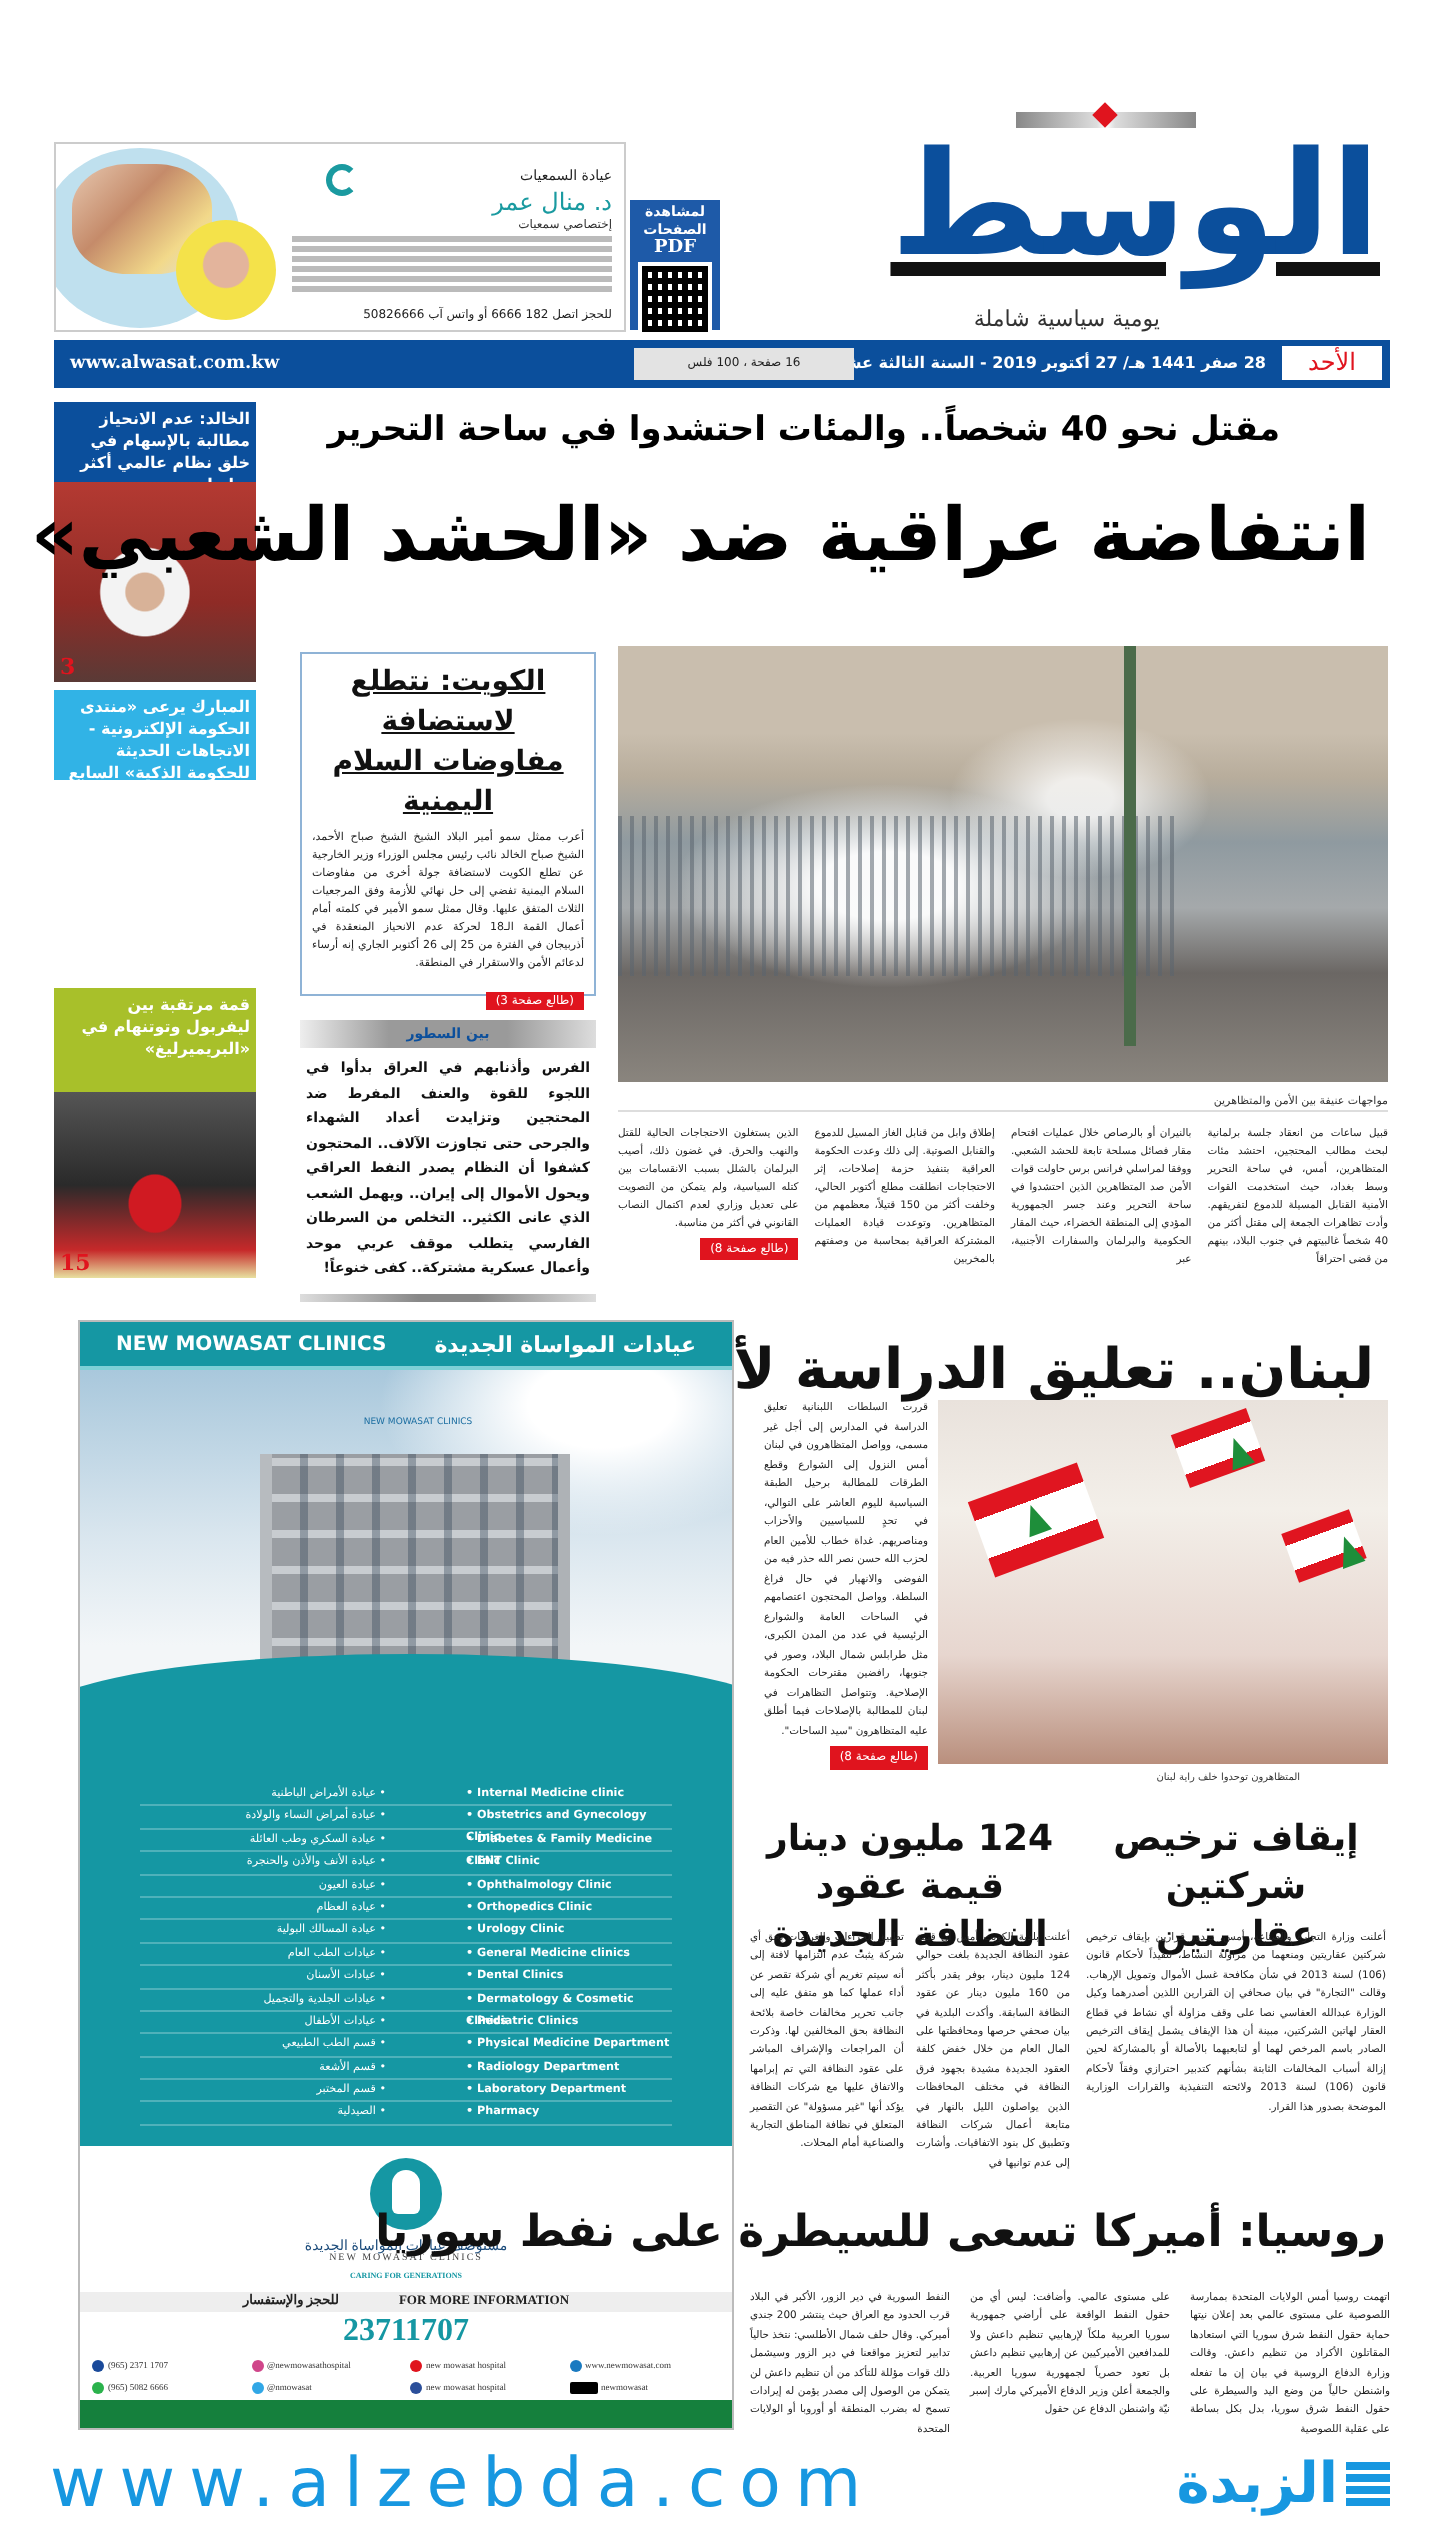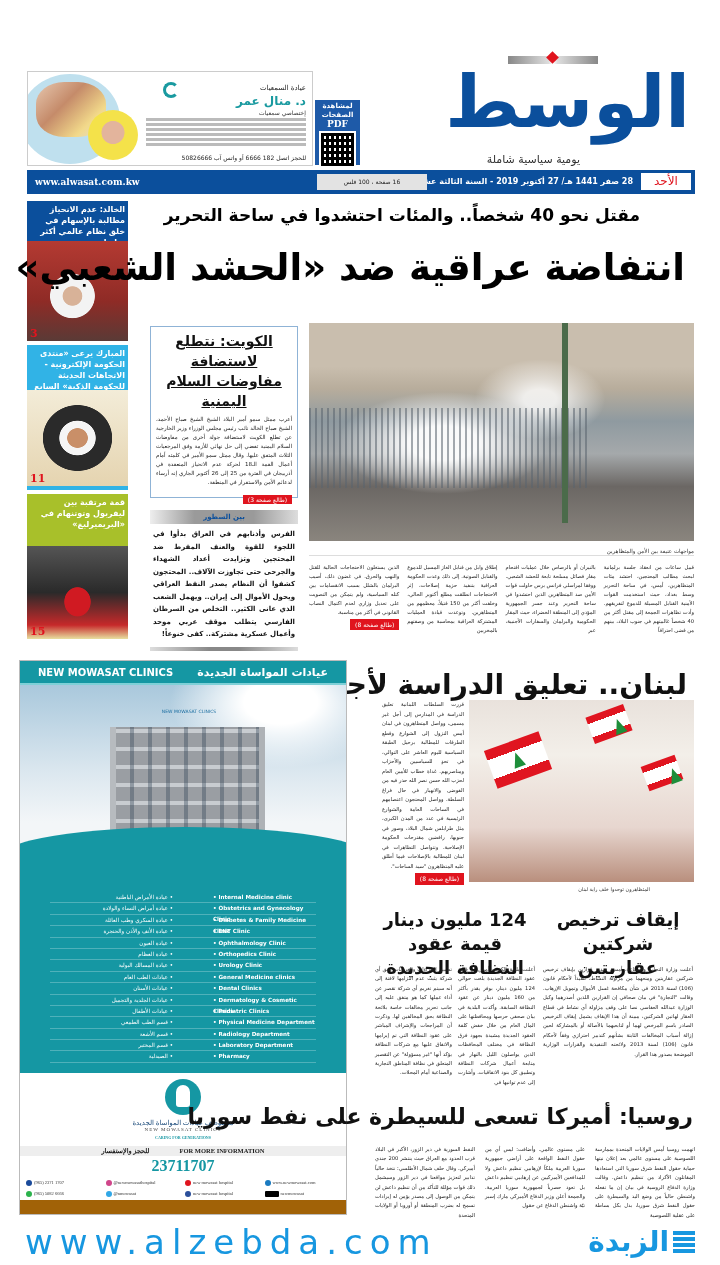--- a/index.html
+++ b/index.html
@@ -2,41 +2,41 @@
 <html><head>
 <meta charset="utf-8">
 <style>
   * { box-sizing: border-box; margin: 0; padding: 0; }
   html, body { width: 720px; height: 1265px; background: #ffffff; overflow: hidden; }
   body { font-family: "DejaVu Sans", sans-serif; color: #111; position: relative; }
   .abs { position: absolute; }
   .rtl { direction: rtl; text-align: right; }
 
   
-  .logo { right: 30px; top: 62px; width: 270px; height: 80px; }
+  .logo { right: 30px; top: 62px; width: 270px; height: 80px; text-decoration: underline; }
   .logo-text { font-family: "DejaVu Sans", sans-serif; font-weight: bold; font-size: 72px; color: #0b4f9c; line-height: 80px; letter-spacing: -3px; text-align: right; }
   .logo-bar { position: absolute; right: 92px; top: -6px; width: 90px; height: 8px; background: linear-gradient(90deg, #888, #ddd 45%, #fff 50%, #ddd 55%, #888); }
   .logo-diamond { position: absolute; right: 133px; top: -9px; width: 9px; height: 9px; background: #e0141e; transform: rotate(45deg); }
   .tagline { right: 140px; top: 153px; font-size: 11px; color: #333; letter-spacing: 3px; }
 
   .pdf-box { left: 315px; top: 100px; width: 45px; height: 65px; border: 2px solid #1e5aa8; background: #1e5aa8; }
   .pdf-label { color: #fff; font-size: 7px; text-align: center; line-height: 9px; font-weight: bold; }
   .qr { margin: 2px auto 0; width: 37px; height: 37px; background: #fff; padding: 2px; }
   .qr-grid { width: 100%; height: 100%; background:
       repeating-linear-gradient(90deg, #000 0 3px, #fff 3px 5px),
       repeating-linear-gradient(0deg, #000 0 3px, #fff 3px 6px);
       background-blend-mode: multiply; }
 
   .ad-top { left: 27px; top: 71px; width: 286px; height: 95px; border: 1px solid #ccc; background: #fff; overflow: hidden; }
   .ad-top .circle-bg { position: absolute; left: -8px; top: 2px; width: 100px; height: 90px; border-radius: 50%; background: #bfe0ee; }
   .ad-top .photo-a { position: absolute; left: 8px; top: 10px; width: 70px; height: 55px; border-radius: 40%; background: linear-gradient(135deg, #e7c8b0, #c58b6a 40%, #f2d98a 75%, #ddd); }
   .ad-top .photo-b { position: absolute; left: 60px; top: 38px; width: 50px; height: 50px; border-radius: 50%; background: radial-gradient(circle at 50% 45%, #e3b49c 30%, #f4e24a 32%); }
   .ad-top .clinic-logo { position: absolute; left: 135px; top: 10px; width: 16px; height: 16px; border-radius: 50%; border: 3px solid #1a9aa0; border-right-color: transparent; }
   .ad-top .title { position: absolute; right: 6px; top: 12px; font-size: 7px; color: #222; }
-  .ad-top .name { position: absolute; right: 6px; top: 22px; font-size: 12px; color: #1a9aa0; font-weight: bold; }
+  .ad-top .name { position: absolute; right: 6px; top: 22px; font-size: 12px; color: #1a9aa0; font-weight: normal; }
   .ad-top .spec { position: absolute; right: 6px; top: 37px; font-size: 6px; color: #333; }
   .ad-top .lines { position: absolute; right: 6px; top: 46px; width: 160px; }
   .ad-top .lines div { height: 3px; margin-bottom: 2px; background: #bbb; }
   .ad-top .phone { position: absolute; right: 6px; top: 82px; font-size: 6px; color: #222; }
 
   .datebar { left: 27px; top: 170px; width: 668px; height: 24px; background: #0b4f9c; }
   .day-box { position: absolute; right: 4px; top: 3px; width: 50px; height: 17px; background: #fff; color: #e0141e; font-size: 12px; line-height: 17px; text-align: center; }
   .date-text { position: absolute; right: 62px; top: 0; line-height: 24px; color: #fff; font-size: 8px; font-weight: bold; }
   .price-box { position: absolute; left: 290px; top: 4px; width: 110px; height: 16px; background: #e3e3e3; font-size: 6px; line-height: 16px; text-align: center; color: #222; }
   .site-url { position: absolute; left: 8px; top: 0; line-height: 24px; color: #fff; font-family: "DejaVu Serif", serif; font-weight: bold; font-size: 9px; }
@@ -87,21 +87,21 @@
   
   .leb-head { right: 33px; top: 660px; font-size: 28px; font-weight: bold; line-height: 50px; }
   .leb-photo { left: 469px; top: 700px; width: 225px; height: 182px; overflow: hidden; background:
       linear-gradient(180deg, #e9e2dc, #f3efe9 30%, #e7d6cf 70%, #b98f7d); }
   .leb-flag { position: absolute; width: 58px; height: 40px; transform: rotate(-20deg); background: linear-gradient(180deg, #e01520 0 25%, #fff 25% 75%, #e01520 75%); }
   .leb-flag::after { content: ""; position: absolute; left: 23px; top: 12px; width: 0; height: 0; border-left: 6px solid transparent; border-right: 6px solid transparent; border-bottom: 15px solid #1e8e3a; }
   .leb-caption { right: 70px; top: 886px; font-size: 5px; color: #333; }
   .leb-text { left: 382px; top: 700px; width: 82px; font-size: 5.2px; line-height: 9.5px; color: #222; direction: rtl; text-align: justify; }
 
   
-  .mw-ad { left: 19px; top: 660px; width: 328px; height: 555px; border: 1px solid #bbb; overflow: hidden; background: #a16207; }
+  .mw-ad { left: 39px; top: 660px; width: 328px; height: 555px; border: 1px solid #bbb; overflow: hidden; background: #15803d; }
   .mw-header { height: 24px; background: #1597a3; color: #fff; display: flex; justify-content: space-between; align-items: center; padding: 0 18px; font-weight: bold; font-size: 10px; border-bottom: 2px solid #7ed0d7; }
   .mw-header .ar { font-size: 11px; }
   .mw-photo { height: 172px; position: relative; background: radial-gradient(ellipse at 80% 10%, #ffffff 0 10%, transparent 30%), linear-gradient(180deg, #a9c8dc 0, #dbe7ef 50%, #f3f6f8 80%); }
   .mw-building { position: absolute; left: 90px; top: 42px; width: 155px; height: 128px; background:
       repeating-linear-gradient(90deg, transparent 0 14px, rgba(40,60,80,0.35) 14px 18px),
       repeating-linear-gradient(0deg, #9a9ea3 0 14px, #c8ccd0 14px 18px); border-left: 6px solid #b7bbbf; border-right: 6px solid #aeb2b6; }
   .mw-building-logo { position: absolute; left: 134px; top: 24px; width: 70px; text-align: center; font-size: 4.5px; color: #1a6da0; }
   .mw-trees { position: absolute; left: 60px; bottom: 0; width: 215px; height: 24px; background: radial-gradient(ellipse at 30% 100%, #3a7d2a 0 35%, transparent 36%), radial-gradient(ellipse at 75% 100%, #4a8d30 0 35%, transparent 36%); }
   .mw-curve { position: absolute; left: -20px; bottom: -30px; width: 370px; height: 60px; border-radius: 50% 50% 0 0; background: #1597a3; }
   .mw-branch { background: #1597a3; color: #fff; padding: 2px 0 6px; text-align: center; }
@@ -186,23 +186,20 @@
 </div>
 
 <div class="abs teaser t1">
   <div class="head">الخالد: عدم الانحياز مطالبة بالإسهام في خلق نظام عالمي أكثر توازنا</div>
   <div class="pic">
       <span class="pnum">3</span>
     </div>
 </div>
 <div class="abs teaser t2">
   <div class="head">المبارك يرعى «منتدى الحكومة الإلكترونية - الاتجاهات الحديثة للحكومة الذكية» السابع</div>
-  <div class="pic">
-      <span class="pnum">11</span>
-    </div>
 </div>
 <div class="abs teaser t3">
   <div class="head">قمة مرتقبة بين ليفربول وتوتنهام في «البريميرليغ»</div>
   <div class="pic">
       <span class="pnum">15</span>
     </div>
 </div>
 
 <div class="abs kicker rtl">مقتل نحو 40 شخصاً.. والمئات احتشدوا في ساحة التحرير</div>
 <div class="abs main-head rtl">انتفاضة عراقية ضد «الحشد الشعبي»</div>

